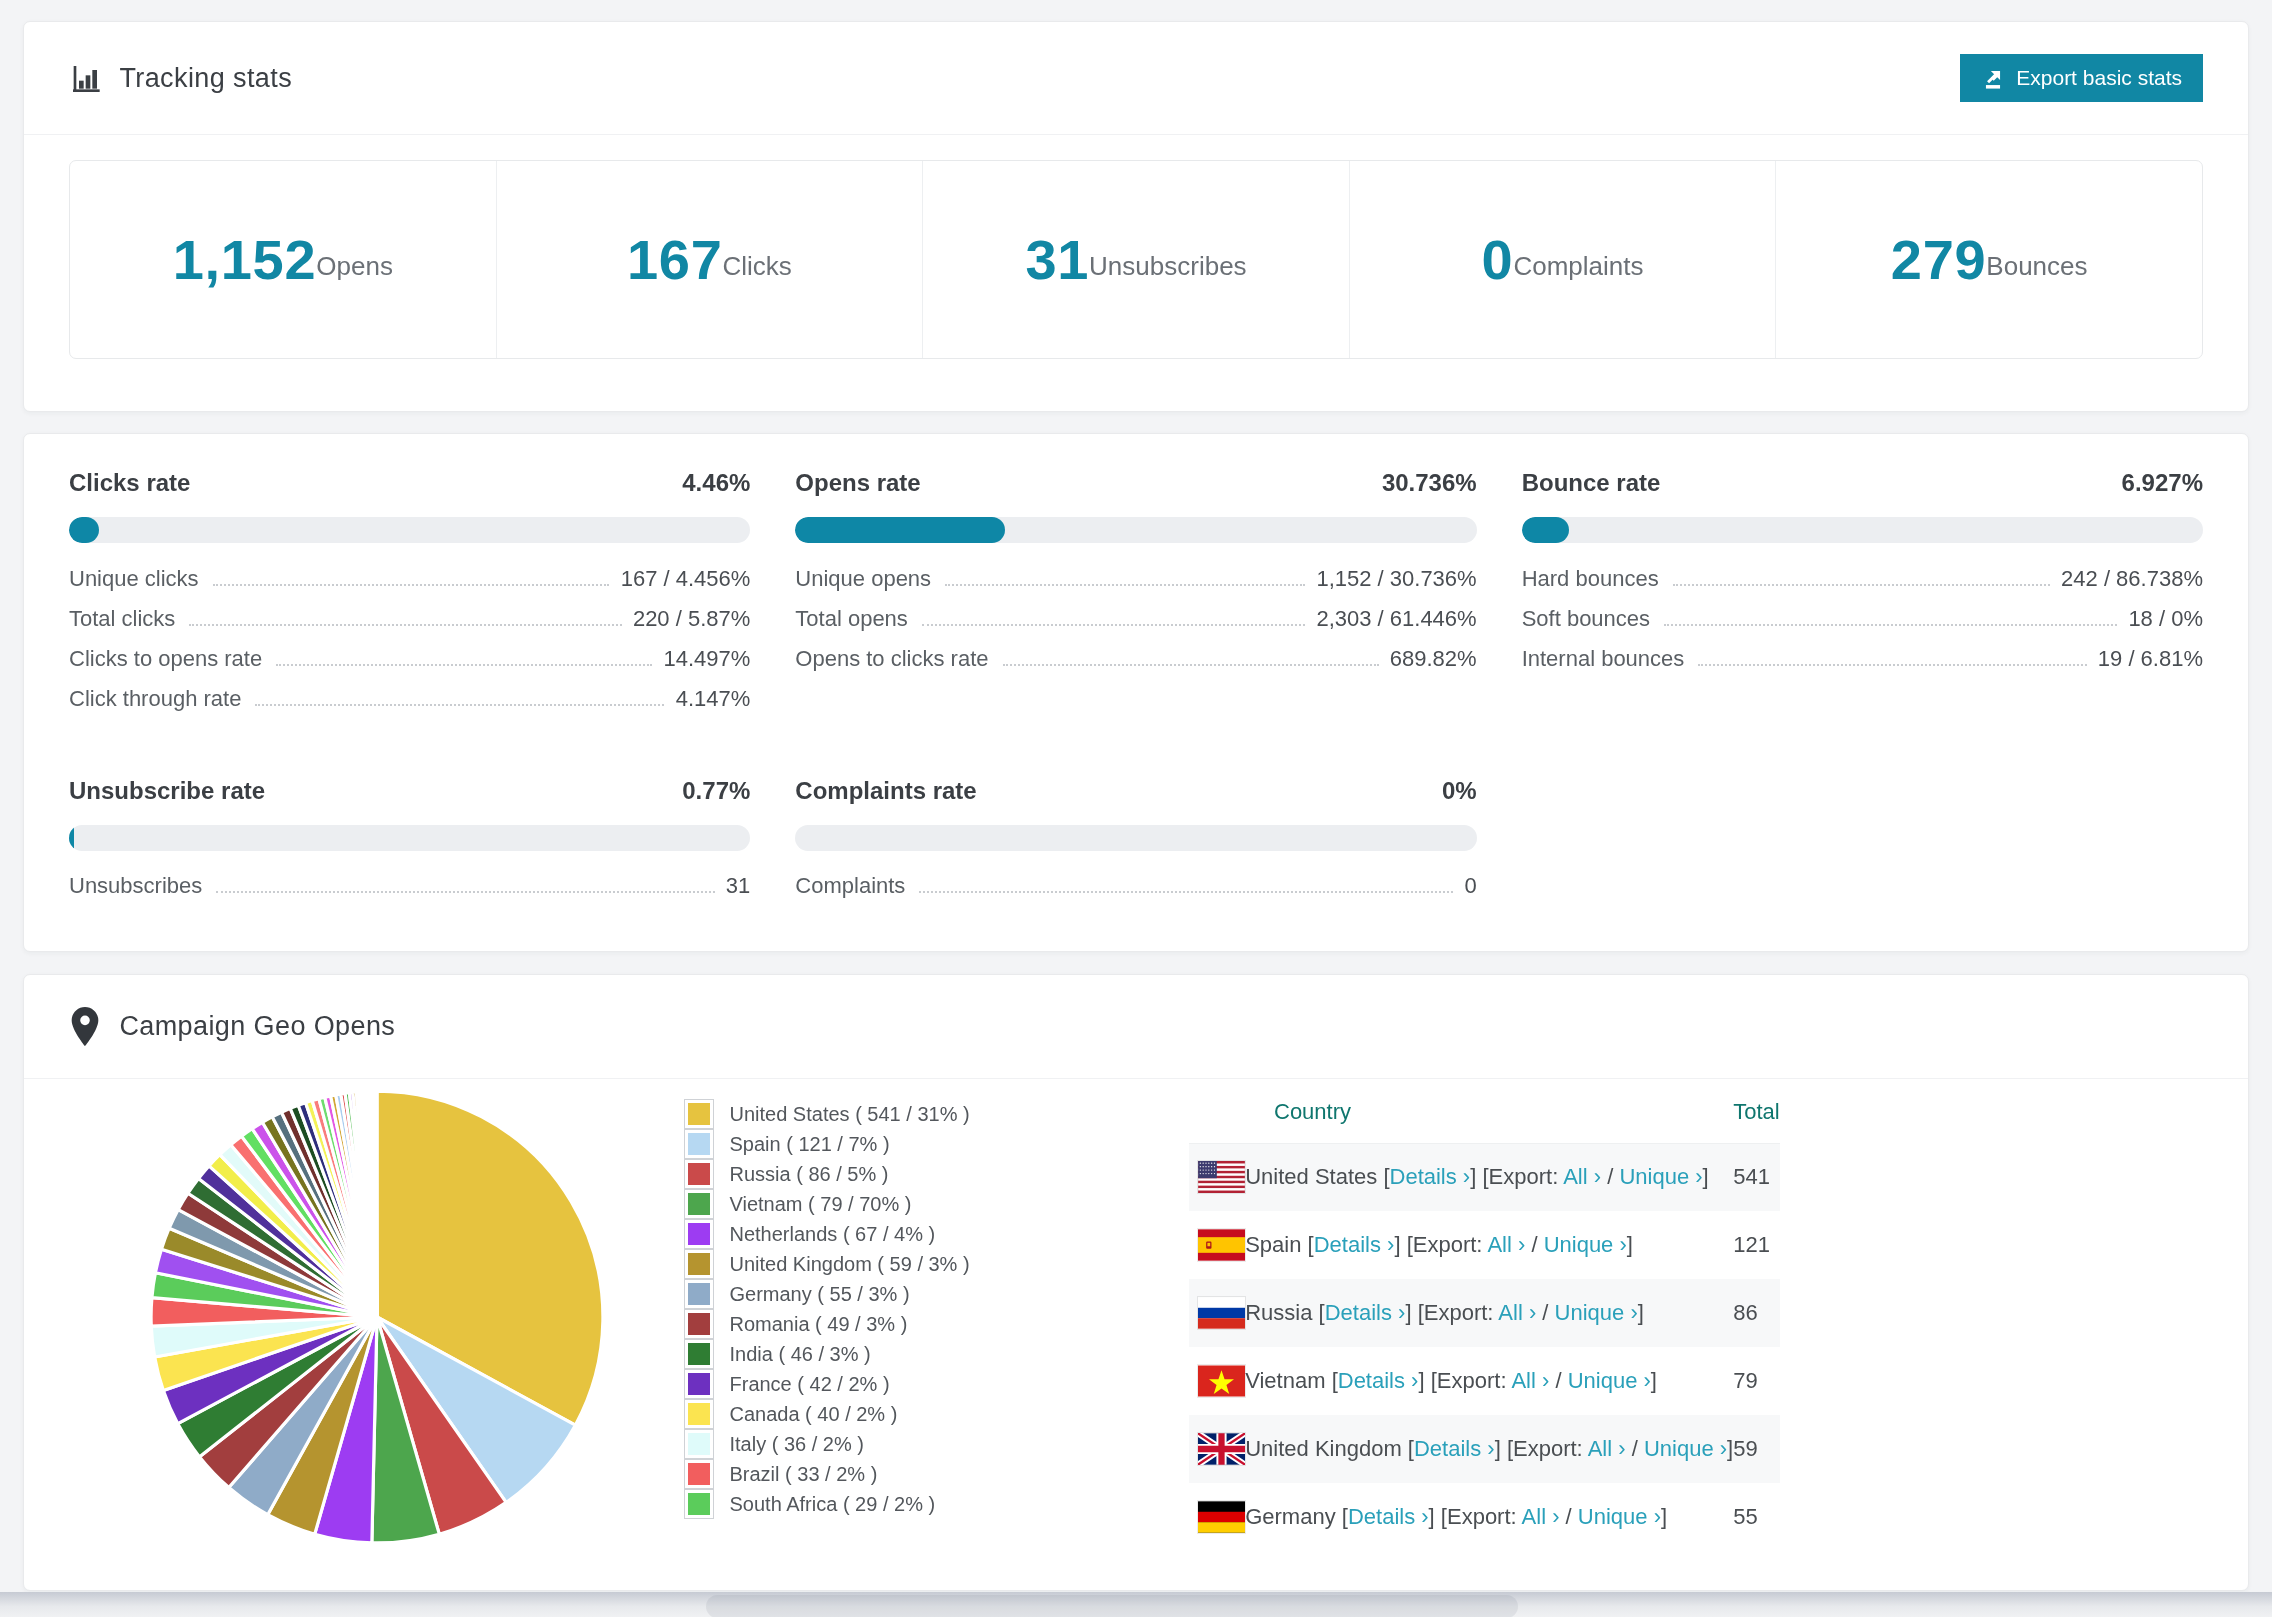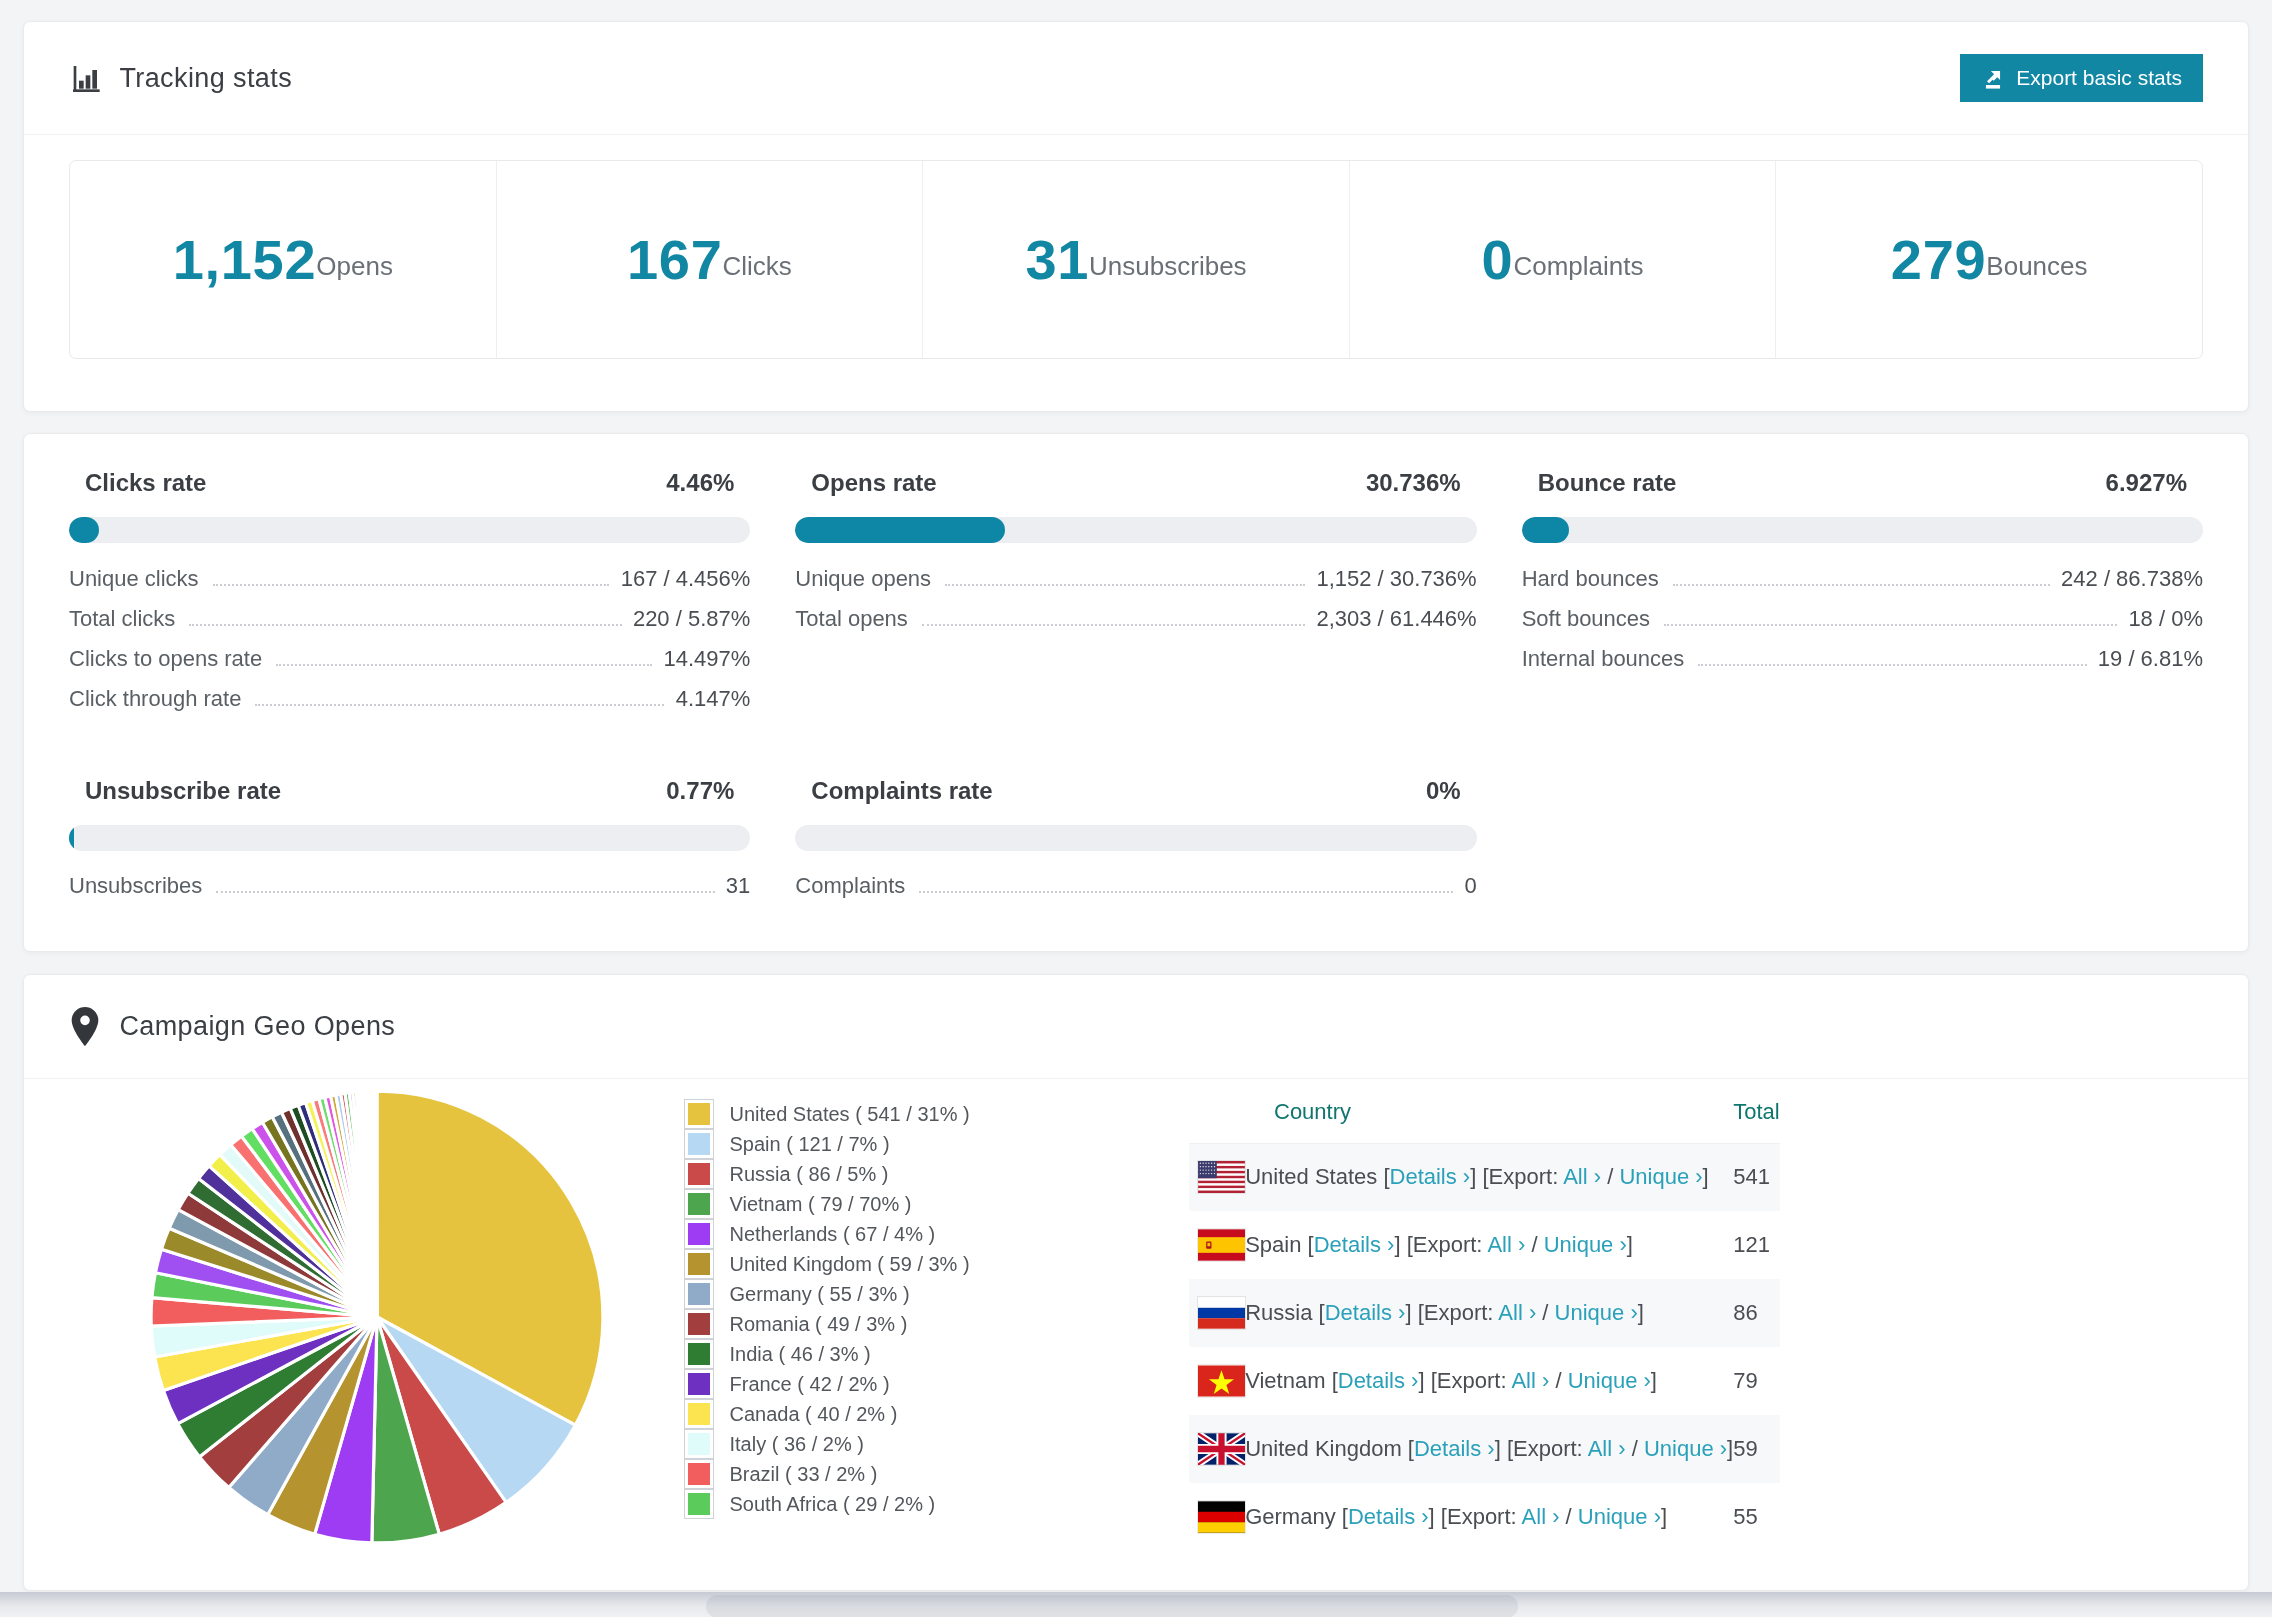--- a/index.html
+++ b/index.html
@@ -35,21 +35,21 @@
     margin: 25.4px 45px 0; height: 199px; display: flex;
     border: 1.4px solid #e7e9eb; border-radius: 7px; background: #fff;
   }
   .sum-cell { flex: 1; display: flex; flex-direction: row; align-items: center; justify-content: center; border-left: 1.4px solid #edeff1; }
   .sum-cell:first-child { border-left: none; }
   .sum-num { font-size: 56px; font-weight: 700; color: #1187a4; letter-spacing: 0.7px; }
   .sum-lbl { font-size: 26px; color: #6b7076; margin-top: 14px; }
 
   
   .rates-grid { display: grid; grid-template-columns: repeat(3, 1fr); column-gap: 45px; row-gap: 44px; }
-  .rate-head { display: flex; justify-content: space-between; align-items: flex-end; margin: 7px 16px 20px; }
+  .rate-head { display: flex; justify-content: space-between; align-items: flex-end; margin: 7px 0 20px; }
   .rate-title, .rate-value { font-size: 24px; font-weight: 700; color: #3b3f44; }
   .bar { height: 26px; background: #eceef1; border-radius: 13.4px; overflow: hidden; }
   .fill { height: 100%; background: #0e87a6; border-radius: 13.4px; }
   .rate-rows { margin-top: 22.6px; }
   .stat-row { display: flex; align-items: baseline; height: 40px; font-size: 22px; justify-content: center; }
   .stat-row .lbl { color: #5a5f64; white-space: nowrap; }
   .stat-row .leader { flex: 1; border-bottom: 2.1px dotted #c9ccd0; margin: 0 11.3px 6.4px 14px; }
   .stat-row .val { color: #4a4e53; white-space: nowrap; }
 
   
@@ -177,20 +177,25 @@
         <div class="rate-rows">
           <div class="stat-row">
             <span class="lbl">Unique opens</span>
             <span class="leader"></span>
             <span class="val">1,152 / 30.736%</span>
           </div>
           <div class="stat-row">
             <span class="lbl">Total opens</span>
             <span class="leader"></span>
             <span class="val">2,303 / 61.446%</span>
+          </div>
+          <div class="stat-row">
+            <span class="lbl">Opens to clicks rate</span>
+            <span class="leader"></span>
+            <span class="val">689.82%</span>
           </div>
         </div>
       </div>
       <div class="rate-panel">
         <div class="rate-head">
           <span class="rate-title">Bounce rate</span>
           <span class="rate-value">6.927%</span>
         </div>
         <div class="bar">
           <div class="fill" style="width:6.927%"></div>

